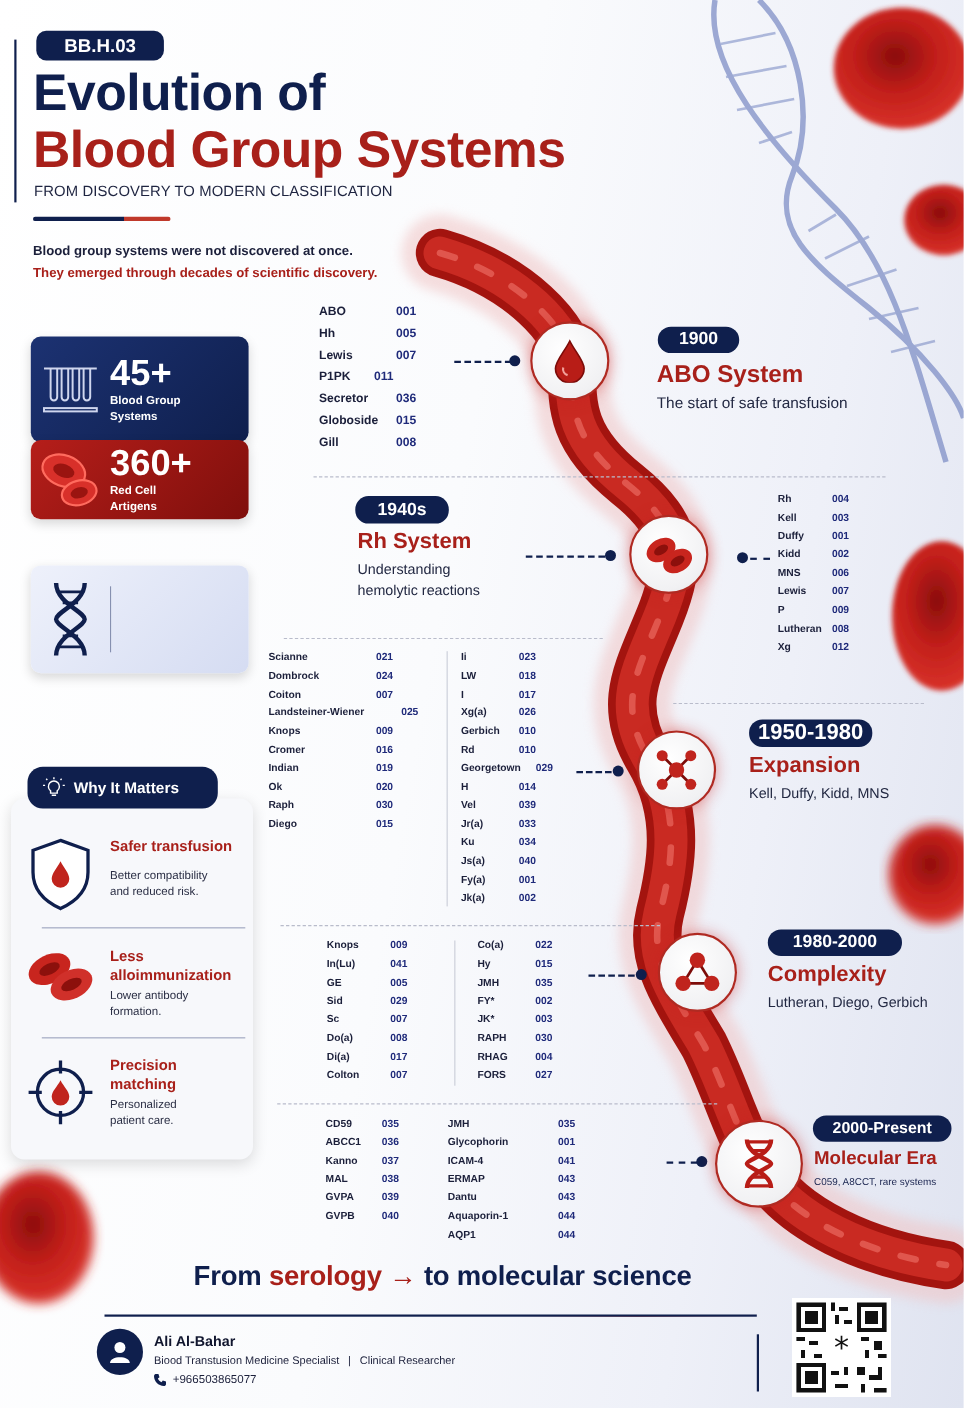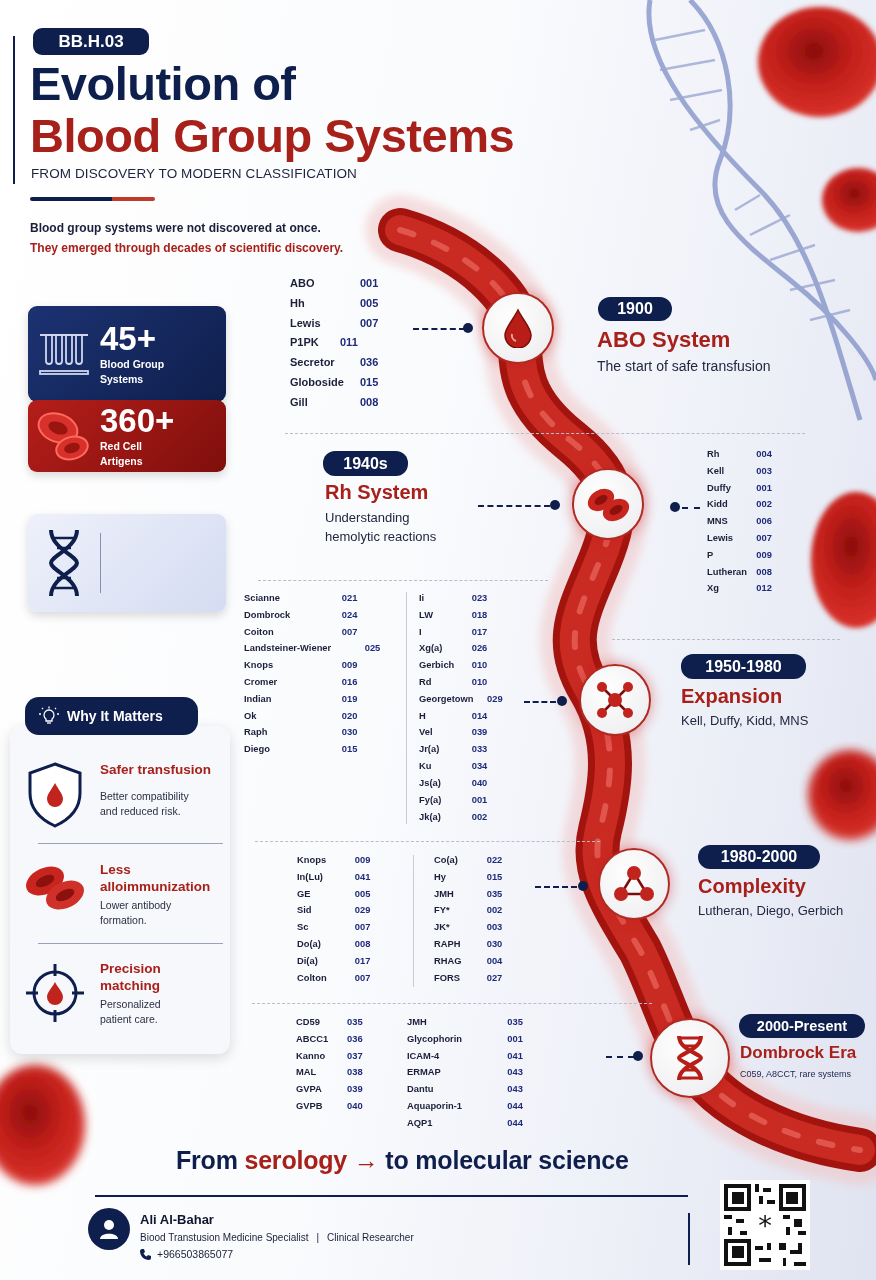--- a/index.html
+++ b/index.html
@@ -377,21 +377,21 @@
       </g>
       <g fill="#c0241d">
         <circle cx="21" cy="21" r="7"></circle>
         <circle cx="8" cy="8" r="5"></circle>
         <circle cx="34" cy="8" r="5"></circle>
         <circle cx="8" cy="34" r="5"></circle>
         <circle cx="34" cy="34" r="5"></circle>
       </g>
     </svg>
 </div>
-<div class="abs pill" style="left:681px;top:654px;width:125px;height:25px;font-size:16px">1950-1980</div>
+<div class="abs pill" style="left:681px;top:654px;width:112px;height:25px;font-size:20px">1950-1980</div>
 <div class="abs era-title" style="left:681px;top:685px;font-size:20px">Expansion</div>
 <div class="abs era-desc" style="left:681px;top:713px;font-size:13px">Kell, Duffy, Kidd, MNS</div>
 
 <div class="abs why-pill">
   <svg width="20" height="20" viewBox="0 0 20 20" fill="none" stroke="#fff" stroke-width="1.3">
       <path d="M7 13 a5 5 0 1 1 6 0 v2 h-6z"></path>
       <line x1="8" y1="17" x2="12" y2="17"></line>
       <line x1="10" y1="0.5" x2="10" y2="2.5"></line>
       <line x1="2" y1="8" x2="0" y2="8"></line>
       <line x1="18" y1="8" x2="20" y2="8"></line>
@@ -600,21 +600,21 @@
       <path d="M26 2 C26 16,4 20,4 24 C4 28,26 32,26 46"></path>
       <g stroke-width="3">
         <line x1="3" y1="4" x2="27" y2="4"></line>
         <line x1="8" y1="12" x2="22" y2="12"></line>
         <line x1="8" y1="36" x2="22" y2="36"></line>
         <line x1="3" y1="44" x2="27" y2="44"></line>
       </g>
     </svg>
 </div>
 <div class="abs pill" style="left:739px;top:1014px;width:126px;height:24px;font-size:14.5px">2000-Present</div>
-<div class="abs era-title" style="left:740px;top:1043px;font-size:17px">Dombrock Era</div>
+<div class="abs era-title" style="left:740px;top:1043px;font-size:17px">Molecular Era</div>
 <div class="abs era-desc" style="left:740px;top:1069px;font-size:9px;font-weight:400;color:#1b2550">C059, A8CCT, rare systems</div>
 
 <div class="abs tagline">
   <span>From </span><span class="hl">serology</span> <span class="hl">→</span><span> to molecular science</span>
 </div>
 <div class="abs" style="left:470px;top:1196px;width:220px;height:1px;background:linear-gradient(90deg,transparent,#c0392b,transparent)"></div>
 
 <div class="abs foot-line"></div>
 <div class="abs avatar">
   <svg width="22" height="22" viewBox="0 0 22 22" fill="#fff">

